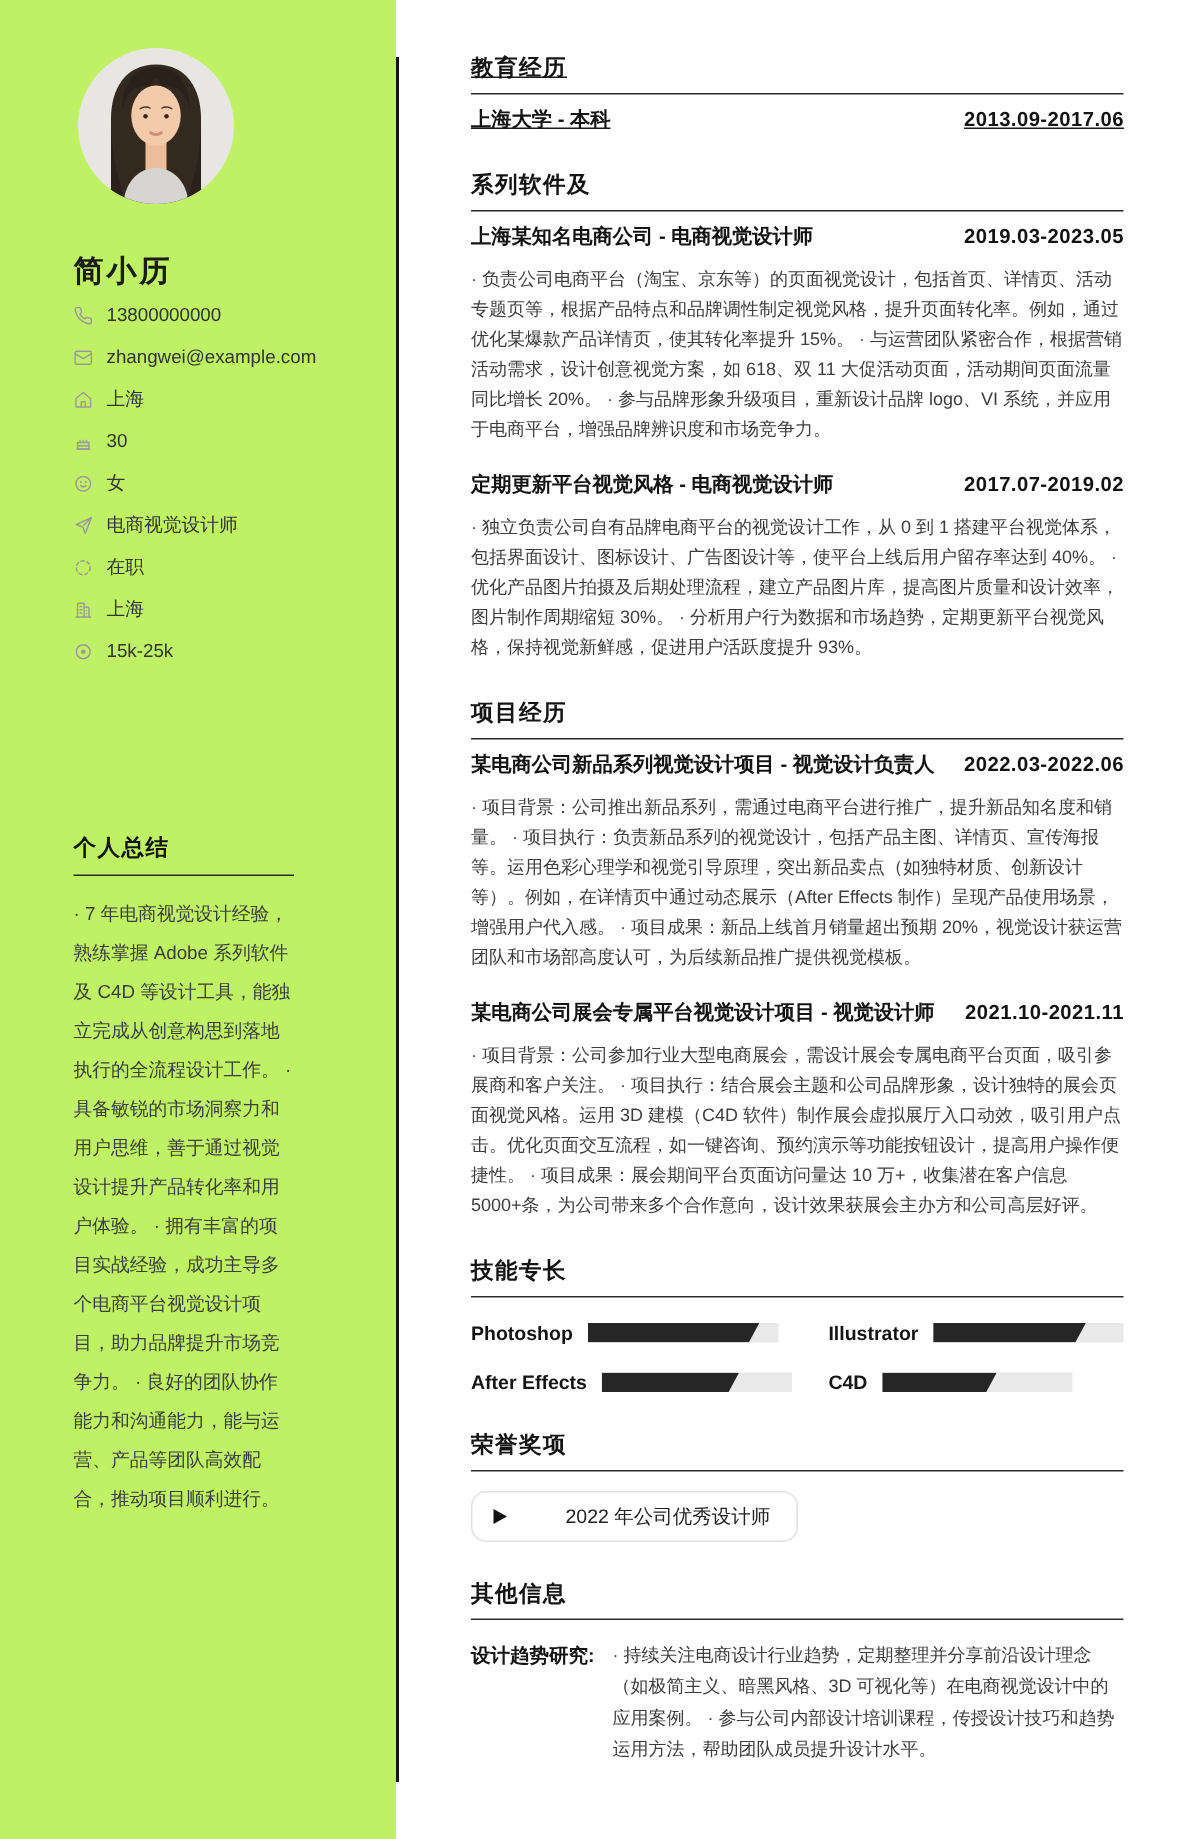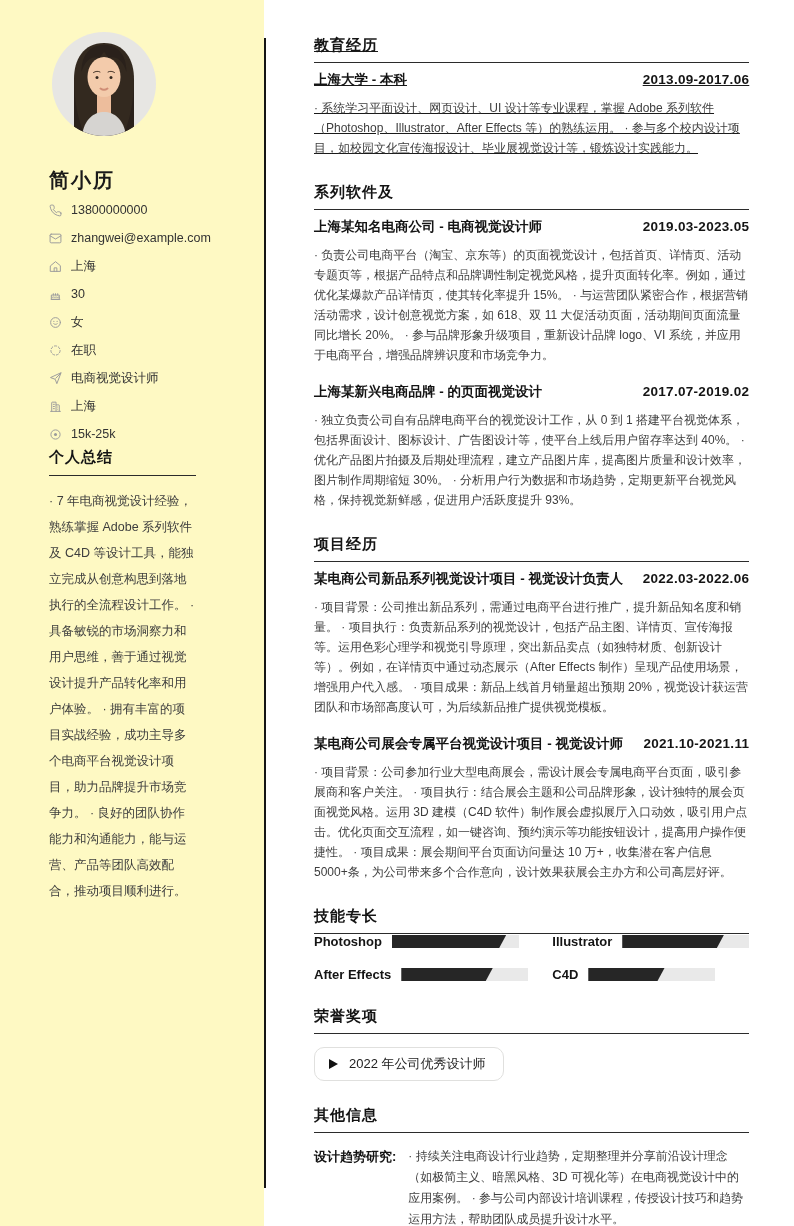--- a/index.html
+++ b/index.html
@@ -1,60 +1,60 @@
 <!DOCTYPE html>
 <html><head>
 <meta charset="utf-8">
 <style>
   * { margin:0; padding:0; box-sizing:border-box; }
   html,body { background:#ffffff; }
   body { font-family:"Liberation Sans","DejaVu Sans",sans-serif; color:#1a1a1a; }
   .page { position:relative; width:794px; height:1226px; background:#fff; display:flex; overflow:hidden; margin:0 auto; }
 
   
-  .sidebar { width:264px; flex-shrink:0; background:#fef9c3; padding:32px 68px 0 49px; }
+  .sidebar { width:264px; flex-shrink:0; background:#bef264; padding:32px 68px 0 49px; }
   .avatar { width:104px; height:104px; border-radius:50%; overflow:hidden; margin-left:3px; }
   .avatar svg { display:block; width:104px; height:104px; }
   .name { margin-top:31px; font-size:20px; font-weight:700; color:#1a1a1a; letter-spacing:2px; }
   .contact { list-style:none; margin-top:2px; }
   .contact li { display:flex; align-items:center; height:28px; }
   .c-icon { width:13px; height:13px; color:#9b9b9b; margin-right:9px; flex-shrink:0; display:inline-flex; }
   .c-icon svg { width:13px; height:13px; }
   .c-text { font-size:12.5px; color:#333; white-space:nowrap; }
 
-  .summary { }
+  .summary { margin-top:108px; }
   .side-title { font-size:15px; font-weight:700; color:#141414; letter-spacing:1px;
                 padding-bottom:8px; border-bottom:1.5px solid #2b2b2b; }
   .summary p { margin-top:12px; font-size:12.5px; line-height:26px; color:#3d3d3d; }
 
   
   .divider { width:2px; flex-shrink:0; background:#151515; margin-top:38px; height:1150px; }
 
   
   .main { flex:1; padding:36px 49px 0 48px; }
   .section { margin-top:25px; }
   .section:first-child { margin-top:0;text-decoration:underline; }
   .sec-title { font-size:15px; font-weight:700; color:#141414; letter-spacing:1px;
                padding-bottom:7px; border-bottom:1.5px solid #2b2b2b; }
   .entry { margin-top:8px; }
   .entry-head { display:flex; justify-content:space-between; align-items:baseline; }
   .entry-title { font-size:13.5px; font-weight:700; color:#141414; }
   .entry-date { font-size:13.5px; font-weight:700; color:#141414; letter-spacing:.3px; }
   .entry-body { margin-top:9px; font-size:12px; line-height:20px; color:#3d3d3d; }
 
   
-  .skills-grid { display:grid; grid-template-columns:1fr 1fr; column-gap:24px; row-gap:18px; margin-top:0; }
+  .skills-grid { display:grid; grid-template-columns:1fr 1fr; column-gap:24px; row-gap:18px; margin-top:16px; }
   .skill { display:flex; align-items:center; }
   .skill-name { font-size:13px; font-weight:700; color:#141414; margin-right:10px; white-space:nowrap; }
   .skill-bar { width:127px; height:13px; background:#e9e9e9; overflow:hidden; }
   .skill-fill { height:100%; background:#262626; clip-path:polygon(0 0,100% 0,calc(100% - 7px) 100%,0 100%); }
 
   
   .badge { display:inline-flex; align-items:center; margin-top:13px; border:1px solid #e0e0de;
-           border-radius:10px; padding:7px 17px 7px 14px; background:#fff; }
+           border-radius:10px; padding:7px 17px 7px 14px; background:#fff;gap:28px; }
   .play { width:0; height:0; border-left:9px solid #111; border-top:5.5px solid transparent;
           border-bottom:5.5px solid transparent; margin-right:11px; }
   .badge-label { font-size:13px; color:#222; }
 
   
   .other-row { display:flex; align-items:flex-start; margin-top:13px; }
   .other-label { font-size:13px; font-weight:700; color:#141414; white-space:nowrap; margin-right:12px; line-height:21px; }
   .other-text { flex:1; font-size:12px; line-height:21px; color:#3d3d3d; }
 </style>
 </head>
@@ -126,34 +126,34 @@
           <svg viewBox="0 0 24 24" fill="none" stroke="currentColor" stroke-width="1.8" stroke-linecap="round" stroke-linejoin="round">
               <circle cx="12" cy="12" r="9"></circle>
               <path d="M9 9.8h.01M15 9.8h.01" stroke-width="2.4"></path>
               <path d="M8.8 14.3c1.8 1.6 4.6 1.6 6.4 0"></path>
             </svg>
         </span>
         <span class="c-text">女</span>
       </li>
       <li>
         <span class="c-icon">
+          <svg viewBox="0 0 24 24" fill="none" stroke="currentColor" stroke-width="1.8" stroke-linecap="round" stroke-linejoin="round">
+              <path d="m22 2-9.5 9.5"></path>
+              <path d="M22 2 14.5 21.5l-3-8-8-3z"></path>
+            </svg>
+        </span>
+        <span class="c-text">电商视觉设计师</span>
+      </li>
+      <li>
+        <span class="c-icon">
           <svg viewBox="0 0 24 24" fill="none" stroke="currentColor" stroke-width="1.8" stroke-linecap="round">
               <circle cx="12" cy="12" r="8.5" stroke-dasharray="4 3.4"></circle>
             </svg>
         </span>
         <span class="c-text">在职</span>
-      </li>
-      <li>
-        <span class="c-icon">
-          <svg viewBox="0 0 24 24" fill="none" stroke="currentColor" stroke-width="1.8" stroke-linecap="round" stroke-linejoin="round">
-              <path d="m22 2-9.5 9.5"></path>
-              <path d="M22 2 14.5 21.5l-3-8-8-3z"></path>
-            </svg>
-        </span>
-        <span class="c-text">电商视觉设计师</span>
       </li>
       <li>
         <span class="c-icon">
           <svg viewBox="0 0 24 24" fill="none" stroke="currentColor" stroke-width="1.8" stroke-linecap="round" stroke-linejoin="round">
               <path d="M3 21h18"></path>
               <path d="M5 21V5a1 1 0 0 1 1-1h7v17"></path>
               <path d="M13 9h5a1 1 0 0 1 1 1v11"></path>
               <path d="M8 8h2M8 12h2M8 16h2M16 13h.01M16 17h.01"></path>
             </svg>
         </span>
@@ -181,36 +181,35 @@
 
   <main class="main">
 
     <section class="section">
       <h2 class="sec-title">教育经历</h2>
       <div class="entry">
         <div class="entry-head">
           <span class="entry-title">上海大学 - 本科</span>
           <span class="entry-date">2013.09-2017.06</span>
         </div>
-        <p class="entry-body">· 系统学习平面设计、网页设计、UI 设计等专业课程，掌握 Adobe 系列软件（Photoshop、Illustrator、After Effects 等）的熟练运用。 · 参与多个校内设计项目，如校园文化宣传海报设计、毕业展视觉设计等，锻炼设计实践能力。</p>
       </div>
     </section>
 
     <section class="section">
       <h2 class="sec-title">系列软件及</h2>
       <div class="entry">
         <div class="entry-head">
           <span class="entry-title">上海某知名电商公司 - 电商视觉设计师</span>
           <span class="entry-date">2019.03-2023.05</span>
         </div>
         <p class="entry-body">· 负责公司电商平台（淘宝、京东等）的页面视觉设计，包括首页、详情页、活动专题页等，根据产品特点和品牌调性制定视觉风格，提升页面转化率。例如，通过优化某爆款产品详情页，使其转化率提升 15%。 · 与运营团队紧密合作，根据营销活动需求，设计创意视觉方案，如 618、双 11 大促活动页面，活动期间页面流量同比增长 20%。 · 参与品牌形象升级项目，重新设计品牌 logo、VI 系统，并应用于电商平台，增强品牌辨识度和市场竞争力。</p>
       </div>
       <div class="entry" style="margin-top:18px;">
         <div class="entry-head">
-          <span class="entry-title">上海某新兴电商品牌 - 的页面视觉设计</span>
+          <span class="entry-title">定期更新平台视觉风格 - 电商视觉设计师</span>
           <span class="entry-date">2017.07-2019.02</span>
         </div>
         <p class="entry-body">· 独立负责公司自有品牌电商平台的视觉设计工作，从 0 到 1 搭建平台视觉体系，包括界面设计、图标设计、广告图设计等，使平台上线后用户留存率达到 40%。 · 优化产品图片拍摄及后期处理流程，建立产品图片库，提高图片质量和设计效率，图片制作周期缩短 30%。 · 分析用户行为数据和市场趋势，定期更新平台视觉风格，保持视觉新鲜感，促进用户活跃度提升 93%。</p>
       </div>
     </section>
 
     <section class="section">
       <h2 class="sec-title">项目经历</h2>
       <div class="entry">
         <div class="entry-head">

